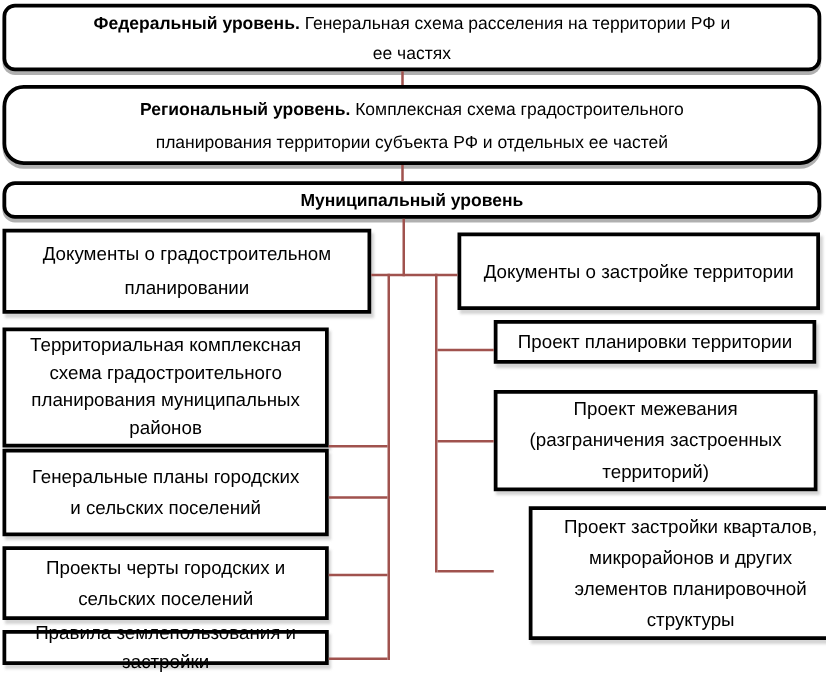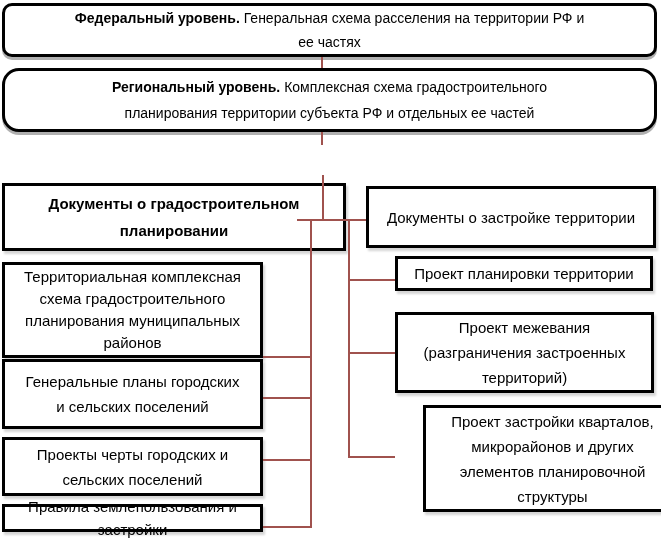--- a/index.html
+++ b/index.html
@@ -38,22 +38,25 @@
   <div class="box level" style="left:2px;top:3px;width:655px;height:54px;padding:0 24px;line-height:24px;">
     <div class="txt"><b>Федеральный уровень.</b> <span>Генеральная схема расселения на территории РФ и
 ее частях</span></div>
   </div>
 
   <div class="box level" style="left:2px;top:68px;width:655px;height:64px;padding:0 40px;line-height:26px;border-radius:17px;">
     <div class="txt"><b>Региональный уровень.</b> <span>Комплексная схема градостроительного
 планирования территории субъекта РФ и отдельных ее частей</span></div>
   </div>
 
+  <div class="box level" style="left:2px;top:145px;width:655px;height:30px;line-height:24px;">
+    <div class="txt"><b>Муниципальный уровень</b></div>
+  </div>
 
-  <div class="box sub" style="left:2px;top:183px;width:344px;height:68px;padding:16px 18px;line-height:27px;font-weight:bold;">
+  <div class="box sub" style="left:2px;top:183px;width:295px;height:68px;padding:16px 18px;line-height:27px;">
     <div class="txt">Документы о градостроительном
 планировании</div>
   </div>
 
   <div class="box sub" style="left:366px;top:186px;width:290px;height:62px;padding:0 4px;line-height:27px;">
     <div class="txt">Документы о застройке территории</div>
   </div>
 
   <div class="box sub" style="left:2px;top:262px;width:261px;height:96px;padding:0 4px;line-height:22px;">
     <div class="txt">Территориальная комплексная

